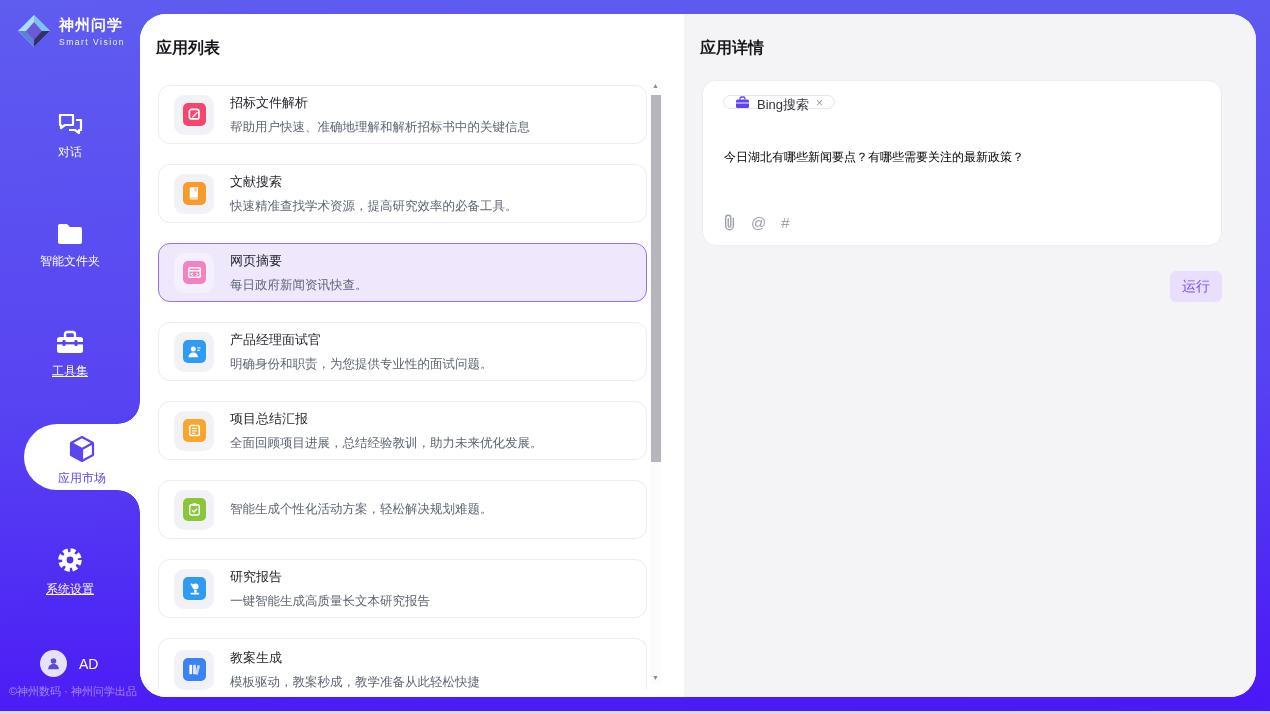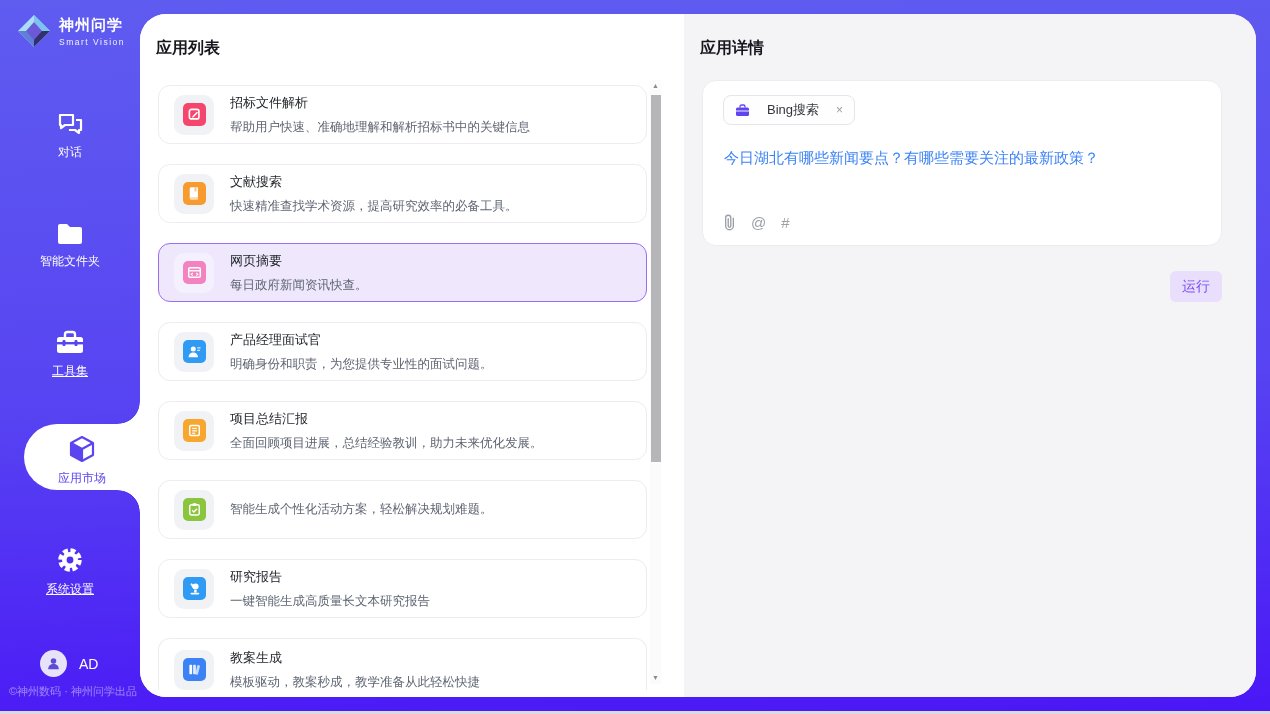--- a/index.html
+++ b/index.html
@@ -59,25 +59,25 @@
   .vscroll { position:absolute; left:510px; top:66px; width:11px; height:604px; background:#fbfbfc; }
   .scroll-arrow { position:absolute; left:0; width:11px; height:12px; font-size:7px; color:#8a8a90;
     text-align:center; line-height:12px; cursor:pointer; }
   .scroll-arrow.up { top:0; } .scroll-arrow.down { bottom:0; }
   .scroll-thumb { position:absolute; left:0.5px; top:15px; width:10px; height:367px; background:#b6b6ba; cursor:pointer; }
 
   
   .detail-panel { position:relative; flex:1; height:100%; background:#f4f4f7; }
   .detail-card { position:absolute; left:18px; top:66px; width:520px; height:166px;
     background:#fff; border:1px solid #ececf1; border-radius:14px; }
-  .tool-tag { position:absolute; left:20px; top:14px; height:30px; display:inline-flex; align-items:center;
-    gap:17px; padding:0 11px; background:#fefefe; border:1px solid #e5e5ec; border-radius:8px; cursor:pointer; }
+  .tool-tag { position:absolute; left:20px; top:14px; height:14px; display:inline-flex; align-items:flex-start;
+    gap:7px; padding:0 11px; background:#fefefe; border:1px solid #e5e5ec; border-radius:8px; cursor:pointer; }
   .tool-tag-label { font-size:13px; color:#33353b; }
   .tool-tag-close { font-size:12px; color:#9a9ba3; cursor:pointer; }
-  .query-text { position:absolute; left:21px; top:68px; width:470px; font-size:15px; color:#3b82f6; }
+  .query-text { position:absolute; left:21px; top:68px; width:470px; font-size:12px; color:#000000; }
   .attach-row { position:absolute; left:20px; top:133px; display:flex; align-items:center; gap:15px; color:#9ba0a9; }
   .attach-row .txt-ic { font-size:15px; cursor:pointer; }
   .run-btn { position:absolute; right:34px; top:257px; width:52px; height:31px; background:#e9defc;
     border:none; border-radius:6px; color:#7a4ff5; font-size:14px; cursor:pointer;
     font-family:"Liberation Sans","DejaVu Sans",sans-serif; }
 </style>
 </head>
 <body>
 
 <div class="frame">

